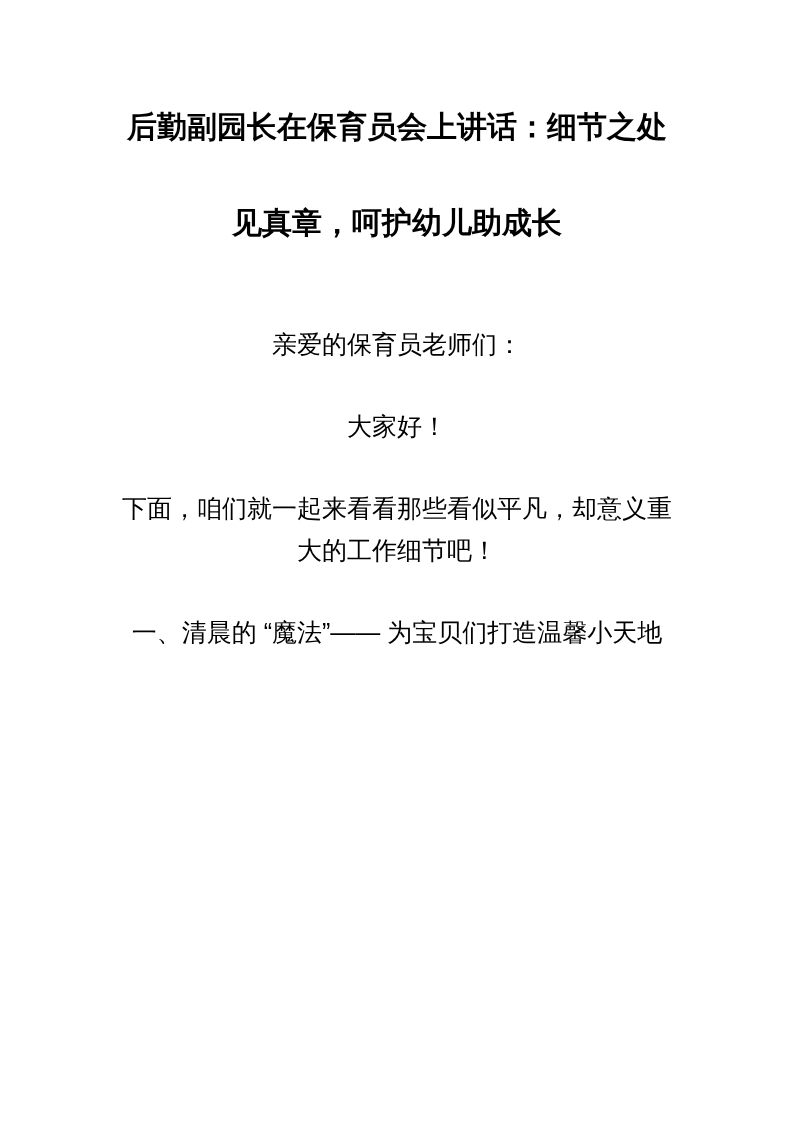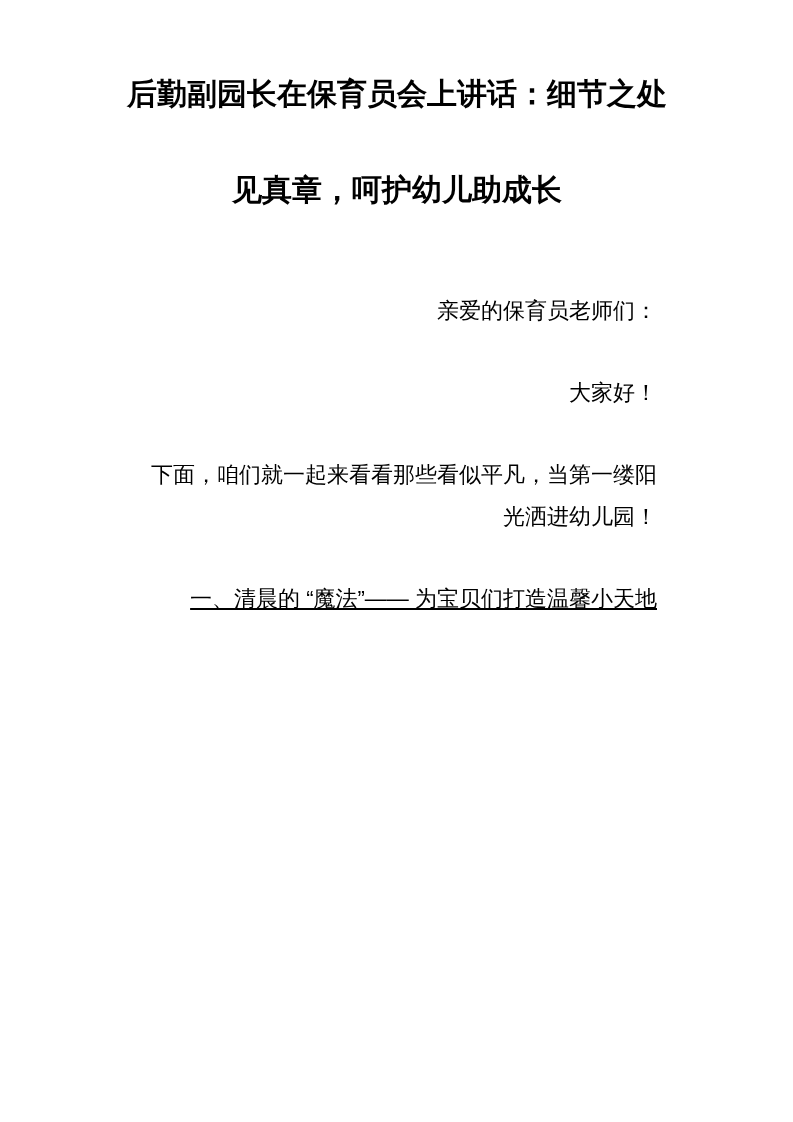--- a/index.html
+++ b/index.html
@@ -13,58 +13,57 @@
     height: 1122px;
     background: #ffffff;
     overflow: hidden;
     color: #000000;
     font-family: "Liberation Sans", "DejaVu Sans", sans-serif;
   }
   .content {
     box-sizing: border-box;
     width: 793px;
     height: 1122px;
-    padding: 46px 119px 0 120px;
+    padding: 79px 119px 0 120px;
   }
   .doc-title {
     margin: 0 0 52px 0;
     font-size: 30px;
     line-height: 96px;
     font-weight: 700;
     text-align: center;
     letter-spacing: 0;
     color: #000000;
   }
   .doc-paragraph {
-    margin: 40px 17px;
-    font-size: 22px;
+    margin: 40px 0;
+    font-size: 25px;
     line-height: 42px;
     font-weight: 400;
-    text-align: right;
+    text-align: center;
     letter-spacing: 0;
     color: #000000;
     word-break: normal;
   }
   .section-heading {
     margin-bottom: 47px;
-    text-decoration: underline;
   }
 </style>
 </head>
 <body>
 
 <div class="page">
   <div class="content">
 
     <h1 class="doc-title">后勤副园长在保育员会上讲话：细节之处见真章，呵护幼儿助成长</h1>
 
     <p class="doc-paragraph">亲爱的保育员老师们：</p>
 
     <p class="doc-paragraph">大家好！</p>
 
 
-    <p class="doc-paragraph">下面，咱们就一起来看看那些看似平凡，当第一缕阳光洒进幼儿园！</p>
+    <p class="doc-paragraph">下面，咱们就一起来看看那些看似平凡，却意义重大的工作细节吧！</p>
 
     <p class="doc-paragraph section-heading">一、清晨的 “魔法”—— 为宝贝们打造温馨小天地</p>
 
 
   </div>
 </div>
 
 </body></html>

